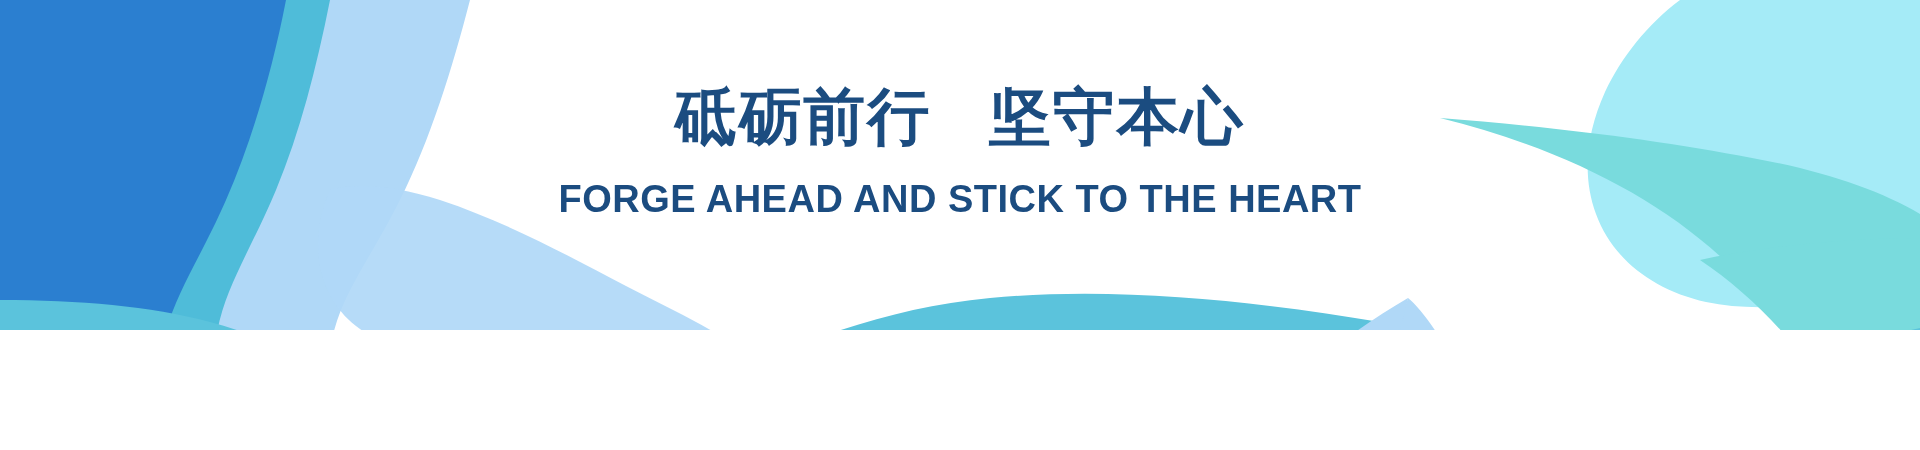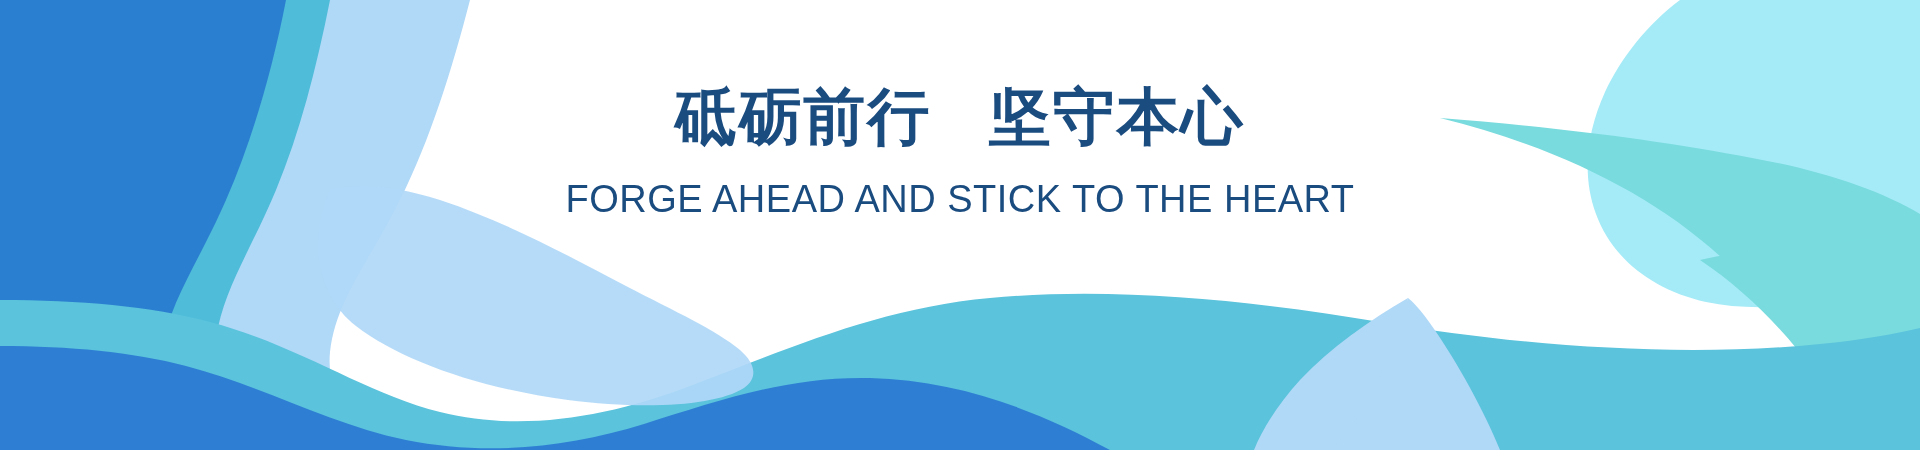--- a/index.html
+++ b/index.html
@@ -4,21 +4,21 @@
 <title>Banner</title>
 <style>
   html, body {
     margin: 0;
     padding: 0;
     background: #ffffff;
   }
   #banner {
     position: relative;
     width: 1920px;
-    height: 450px;
+    height: 330px;
     overflow: hidden;
     background: #fca5a5;
     font-family: "Liberation Sans", "DejaVu Sans", sans-serif;
   }
   #bg-art {
     position: absolute;
     top: 0; left: 0;
     width: 1920px;
     height: 450px;
     display: block;
@@ -47,21 +47,21 @@
     color: #1B4C80;
     white-space: pre;
     text-align: center;
   }
   #headline-en {
     margin: 0;
     padding: 0;
     margin-top: 32px;
     font-family: "Liberation Sans", "DejaVu Sans", sans-serif;
     font-size: 38px;
-    font-weight: 400;
+    font-weight: 700;
     letter-spacing: 0.5px;
     line-height: 1.0;
     color: #1B4C80;
     white-space: pre;
     text-align: center;
   }
 </style>
 </head>
 <body>
 

